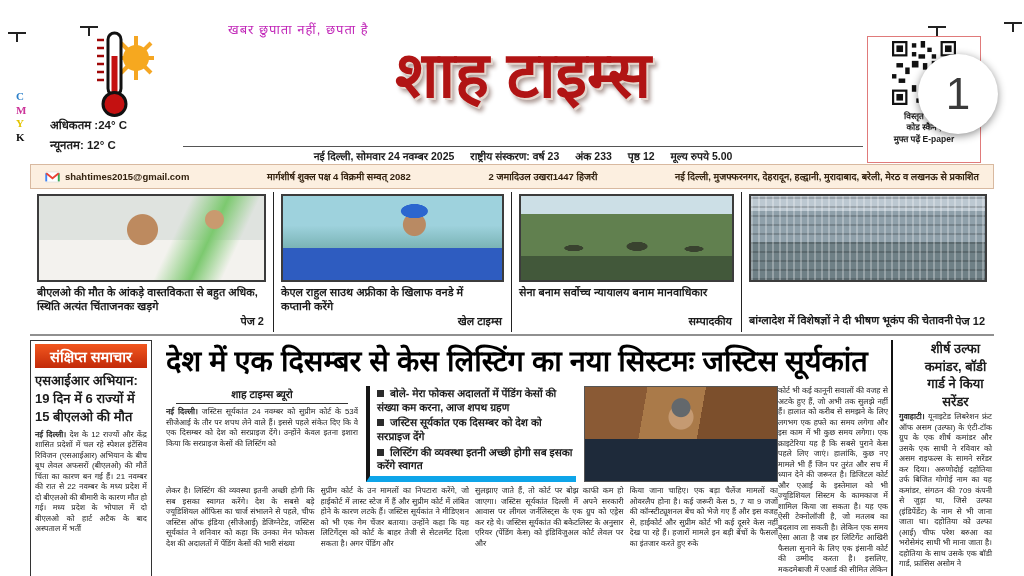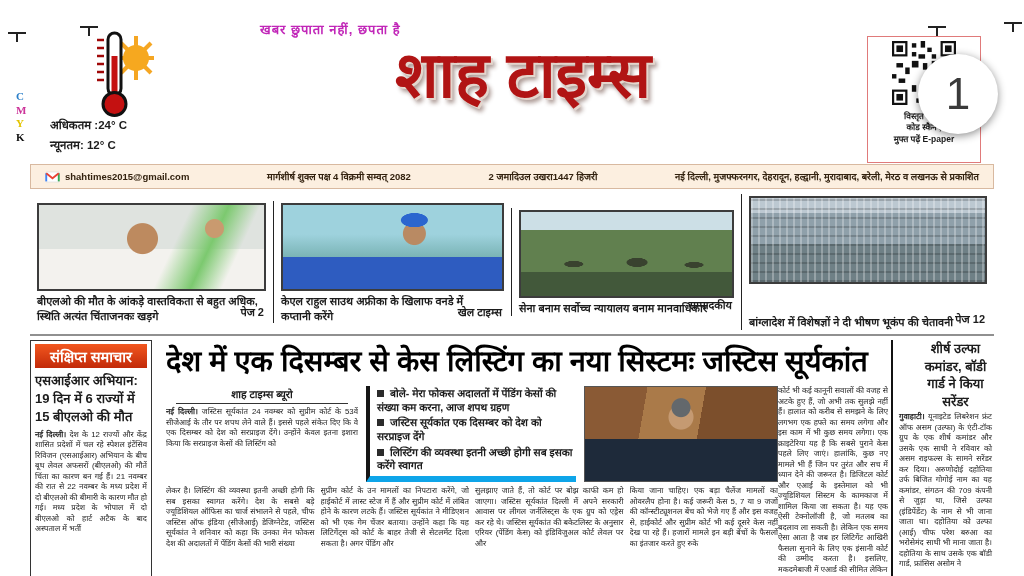--- a/index.html
+++ b/index.html
@@ -7,21 +7,21 @@
         font-family:"Liberation Sans","DejaVu Sans",sans-serif;color:#1c1c1c;}
 
   
   .cropmark{position:absolute;width:18px;height:10px;}
   .cropmark .h{position:absolute;left:0;top:0;width:18px;height:2px;background:#222;}
   .cropmark .v{position:absolute;left:8px;top:0;width:2px;height:10px;background:#222;}
   .cmyk{position:absolute;left:16px;top:90px;display:flex;flex-direction:column;gap:1px;
         font-family:"Liberation Serif","DejaVu Serif",serif;font-size:11px;font-weight:bold;line-height:1.15;}
 
   
-  .tagline{position:absolute;left:228px;top:20px;width:360px;color:#c126b8;font-size:13px;font-weight:bold;letter-spacing:1px;margin-left:32px;}
+  .tagline{position:absolute;left:228px;top:20px;width:360px;color:#c126b8;font-size:13px;font-weight:normal;letter-spacing:1px;}
   .title{position:absolute;left:183px;top:26px;width:680px;text-align:center;
          font-size:64px;line-height:1.55;font-weight:800;color:#b11414;
          text-shadow:2px 2px 0 #e4d6cd,4px 5px 4px rgba(70,30,20,.45);white-space:nowrap;}
   .dateline{position:absolute;left:183px;top:146px;width:680px;border-top:1px solid #555;
             display:flex;justify-content:center;gap:16px;padding-top:2px;
             font-size:10.5px;font-weight:bold;white-space:nowrap;}
   .weather-icon{position:absolute;left:92px;top:30px;}
   .weather-text{position:absolute;left:50px;top:116px;width:140px;font-size:11.5px;font-weight:bold;line-height:1.7;}
 
   .qr-box{position:absolute;left:867px;top:36px;width:114px;height:127px;border:1px solid #e07a7a;
@@ -30,21 +30,21 @@
   .page-circle{position:absolute;left:918px;top:54px;width:80px;height:80px;border-radius:50%;
                background:#fff;box-shadow:0 2px 8px rgba(0,0,0,.45);z-index:6;
                display:flex;align-items:center;justify-content:center;font-size:44px;color:#3a3a3a;}
 
   .info-bar{position:absolute;left:30px;top:164px;width:964px;height:25px;background:#fcefe0;
             border:1px solid #d8b9a0;box-sizing:border-box;display:flex;align-items:center;
             justify-content:space-between;padding:0 14px;font-size:9.5px;font-weight:bold;color:#33220f;}
   .info-bar .email-wrap{display:flex;align-items:center;gap:5px;}
 
   
-  .strip{position:absolute;left:30px;top:192px;width:964px;height:140px;display:flex;align-items:center;}
+  .strip{position:absolute;left:30px;top:192px;width:964px;height:140px;display:flex;}
   .strip-cell{box-sizing:border-box;padding:2px 7px 0 7px;display:flex;flex-direction:column;}
   .strip-cell + .strip-cell{border-left:1.5px solid #222;}
   .photo{border:2px solid #3c3c3c;height:88px;box-sizing:border-box;}
   .cap-row{position:relative;flex:1;padding-top:3px;}
   .cap{font-size:11px;font-weight:bold;line-height:1.3;padding-right:8px;}
   .cap-tag{position:absolute;right:2px;bottom:4px;font-size:11px;font-weight:bold;}
   .rule{position:absolute;left:30px;top:334px;width:964px;border-top:2px solid #909090;}
 
   
   .briefs{position:absolute;left:30px;top:340px;width:122px;height:236px;border:1.5px solid #333;border-bottom:none;
@@ -154,20 +154,27 @@
     </svg>
   </div>
   <div class="weather-text">
     <div>अधिकतम :24° C</div>
     <div>न्यूनतम:  12° C</div>
   </div>
 
   <div class="tagline">खबर छुपाता नहीं, छपता है</div>
   <div class="title">शाह टाइम्स</div>
 
+  <div class="dateline">
+    <span>नई दिल्ली, सोमवार 24 नवम्बर  2025</span>
+    <span>राष्ट्रीय संस्करण: वर्ष 23</span>
+    <span>अंक  233</span>
+    <span>पृष्ठ 12</span>
+    <span>मूल्य रुपये 5.00</span>
+  </div>
 
   <div class="qr-box">
     <svg width="64" height="64" viewBox="0 0 29 29">
       <rect width="29" height="29" fill="#fff"></rect>
       <g fill="#111">
         <rect x="0" y="0" width="7" height="7"></rect>
           <rect x="22" y="0" width="7" height="7"></rect>
           <rect x="0" y="22" width="7" height="7"></rect>
         <rect x="1" y="1" width="5" height="5" fill="#fff"></rect>
           <rect x="23" y="1" width="5" height="5" fill="#fff"></rect>

